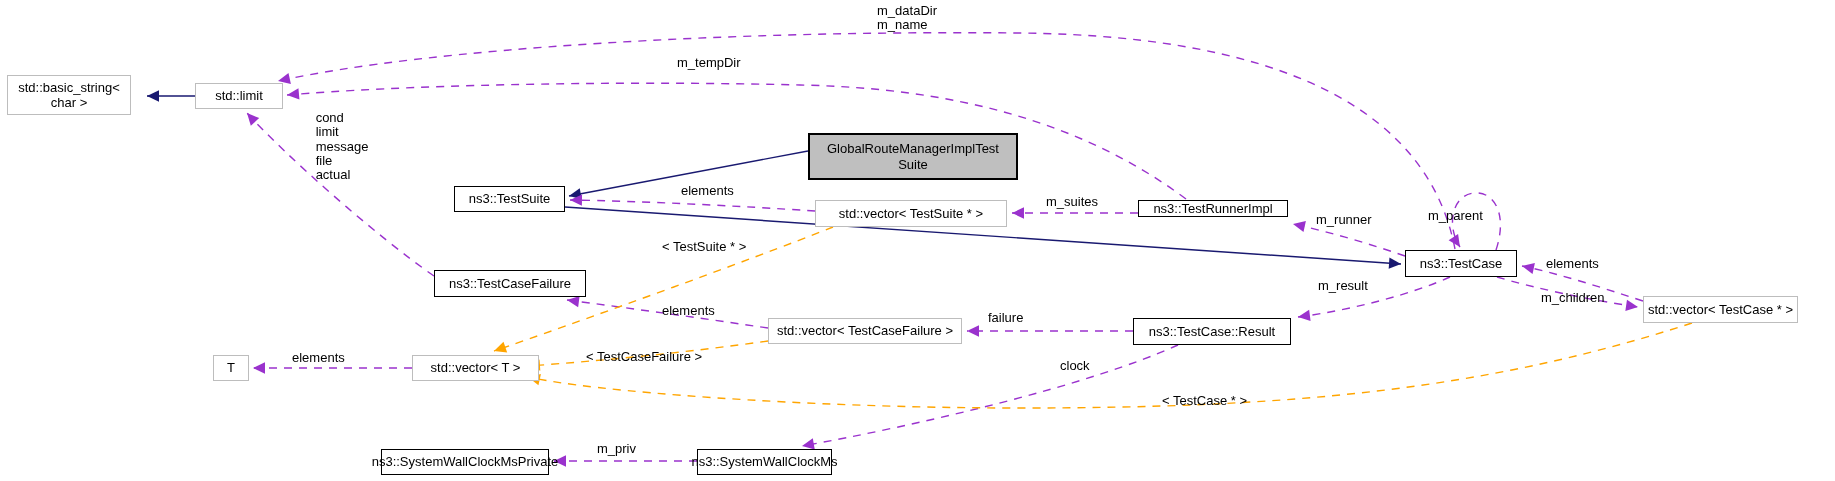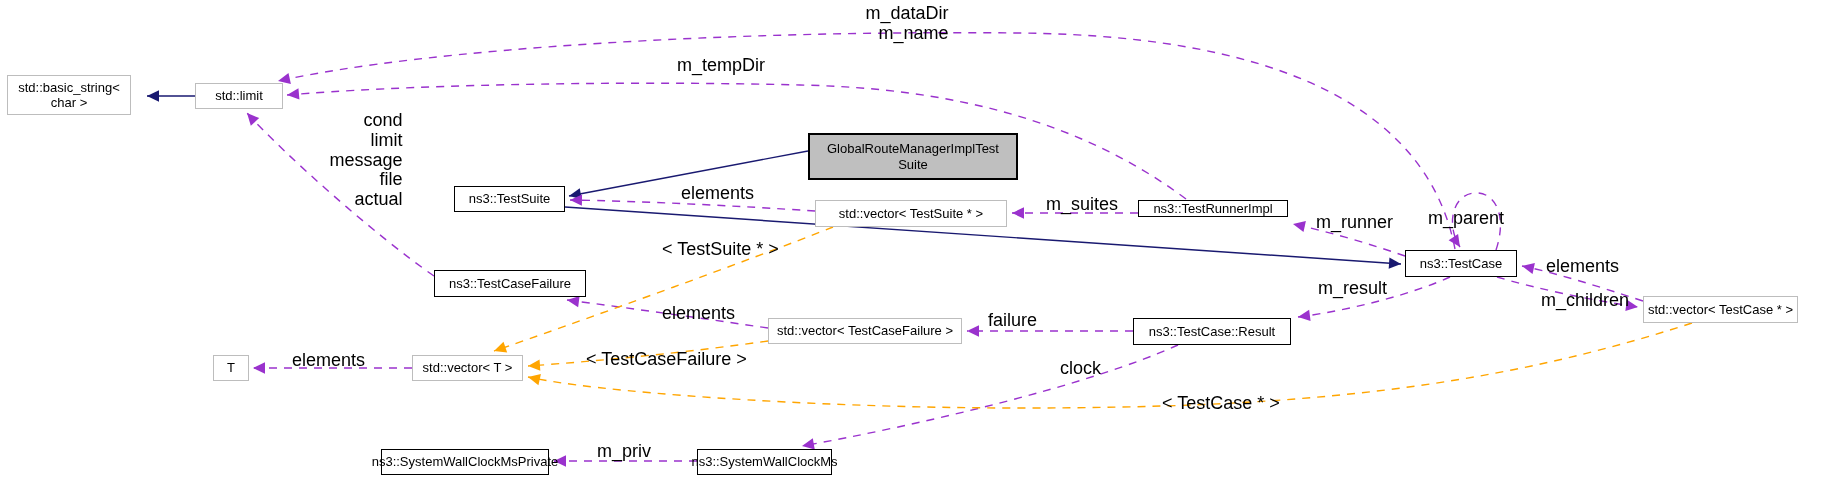--- a/index.html
+++ b/index.html
@@ -19,24 +19,24 @@
     font-size:13px;line-height:1.18;
     color:#000;
     background:#ffffff;
     border:1px solid #000;
     white-space:pre-line;
   }
   .node.ext{border-color:#bdbdbd;}
   .node.focus{background:#bfbfbf;border:2px solid #000;}
   .elabel{
     position:absolute;
-    font-size:18px;line-height:1.1;
+    font-size:13px;line-height:1.1;
     color:#000;
     white-space:pre-line;
-    text-align:right;
+    text-align:left;
   }
   .elabel.center{transform:translateX(-50%);}
   path.edge{fill:none;}
   path.inherit{stroke:#191970;stroke-width:1.4;}
   path.usage{stroke:#9a32cd;stroke-width:1.4;stroke-dasharray:8 7;}
   path.template{stroke:#ffa500;stroke-width:1.4;stroke-dasharray:8 7;}
 </style>
 </head>
 <body>
 
@@ -87,28 +87,28 @@
   <div class="node focus" style="left:808px;top:133px;width:210px;height:47px;">GlobalRouteManagerImplTest
 Suite</div>
   <div class="node ext" style="left:815px;top:200px;width:192px;height:27px;">std::vector&lt; TestSuite * &gt;</div>
   <div class="node" style="left:1138px;top:200px;width:150px;height:17px;">ns3::TestRunnerImpl</div>
   <div class="node" style="left:1405px;top:250px;width:112px;height:27px;">ns3::TestCase</div>
   <div class="node ext" style="left:1643px;top:296px;width:155px;height:27px;">std::vector&lt; TestCase * &gt;</div>
   <div class="node" style="left:434px;top:270px;width:152px;height:27px;">ns3::TestCaseFailure</div>
   <div class="node ext" style="left:768px;top:318px;width:194px;height:26px;">std::vector&lt; TestCaseFailure &gt;</div>
   <div class="node" style="left:1133px;top:318px;width:158px;height:27px;">ns3::TestCase::Result</div>
   <div class="node ext" style="left:213px;top:355px;width:36px;height:26px;">T</div>
-  <div class="node ext" style="left:412px;top:355px;width:111px;height:26px;">std::vector&lt; T &gt;</div>
+  <div class="node ext" style="left:412px;top:355px;width:127px;height:26px;">std::vector&lt; T &gt;</div>
   <div class="node" style="left:381px;top:449px;width:168px;height:26px;">ns3::SystemWallClockMsPrivate</div>
   <div class="node" style="left:697px;top:449px;width:135px;height:26px;">ns3::SystemWallClockMs</div>
 
   <div class="elabel center" style="left:907px;top:4px;">m_dataDir
 m_name</div>
   <div class="elabel" style="left:677px;top:56px;">m_tempDir</div>
-  <div class="elabel center" style="left:342px;top:111px;margin-left:24px;">cond
+  <div class="elabel center" style="left:342px;top:111px;">cond
 limit
 message
 file
 actual</div>
   <div class="elabel" style="left:681px;top:184px;">elements</div>
   <div class="elabel" style="left:1046px;top:195px;">m_suites</div>
   <div class="elabel" style="left:1316px;top:213px;">m_runner</div>
   <div class="elabel" style="left:1428px;top:209px;">m_parent</div>
   <div class="elabel" style="left:662px;top:240px;">&lt; TestSuite * &gt;</div>
   <div class="elabel" style="left:1546px;top:257px;">elements</div>

